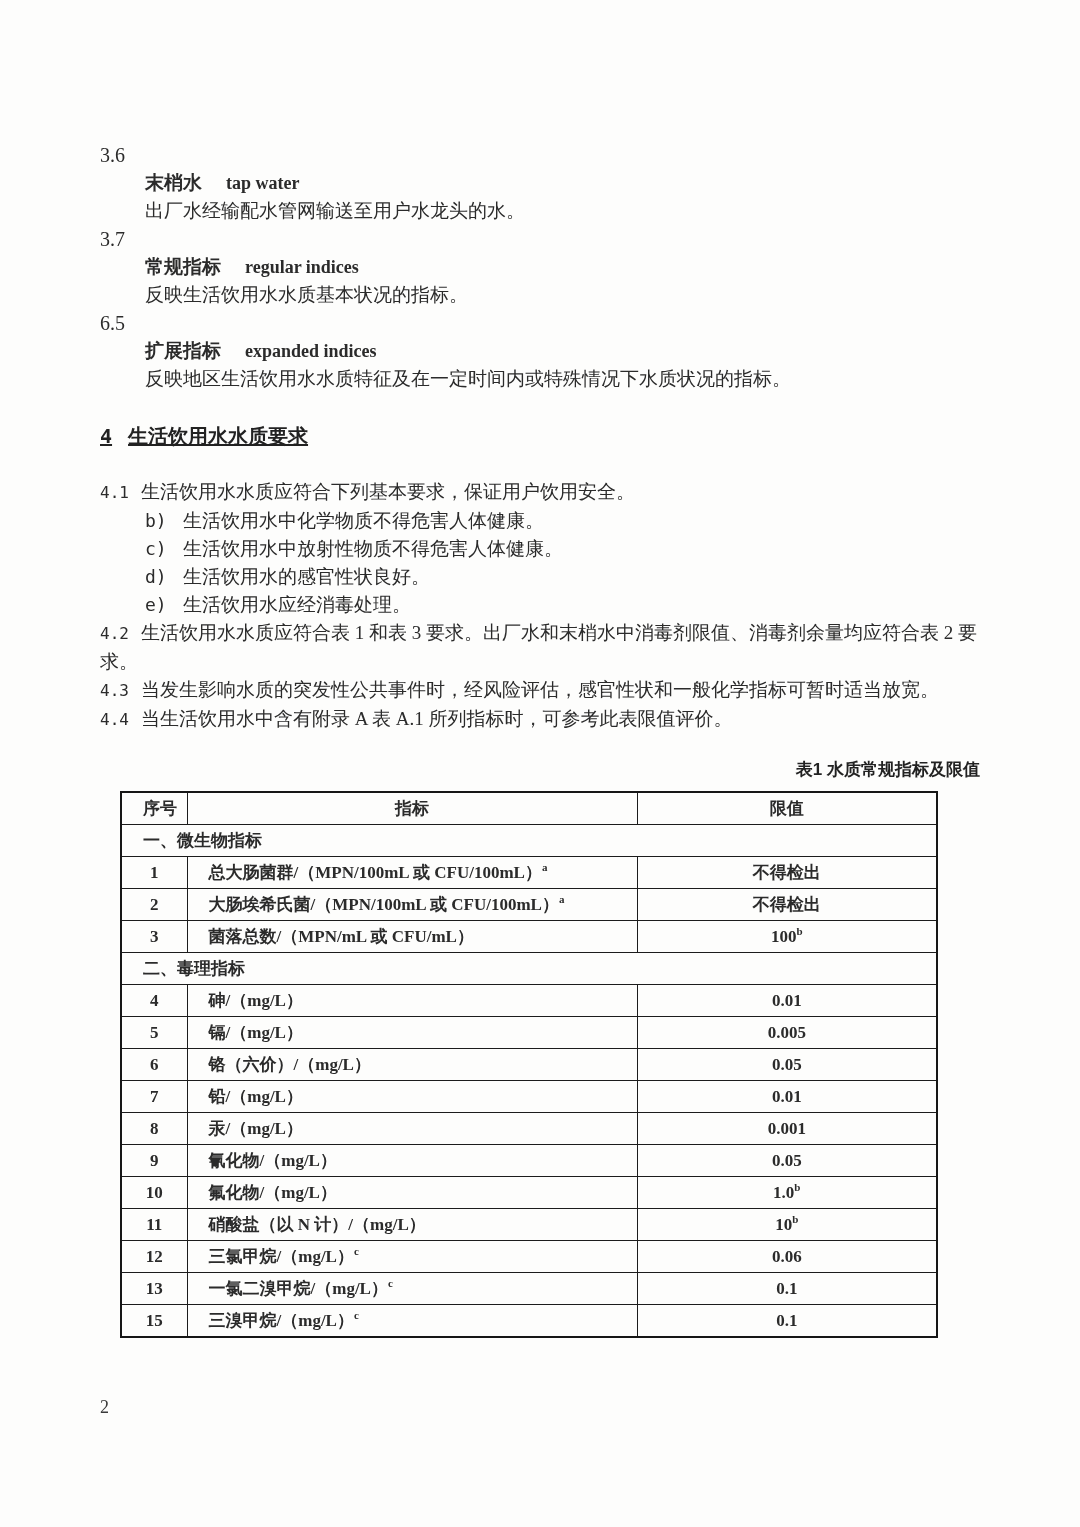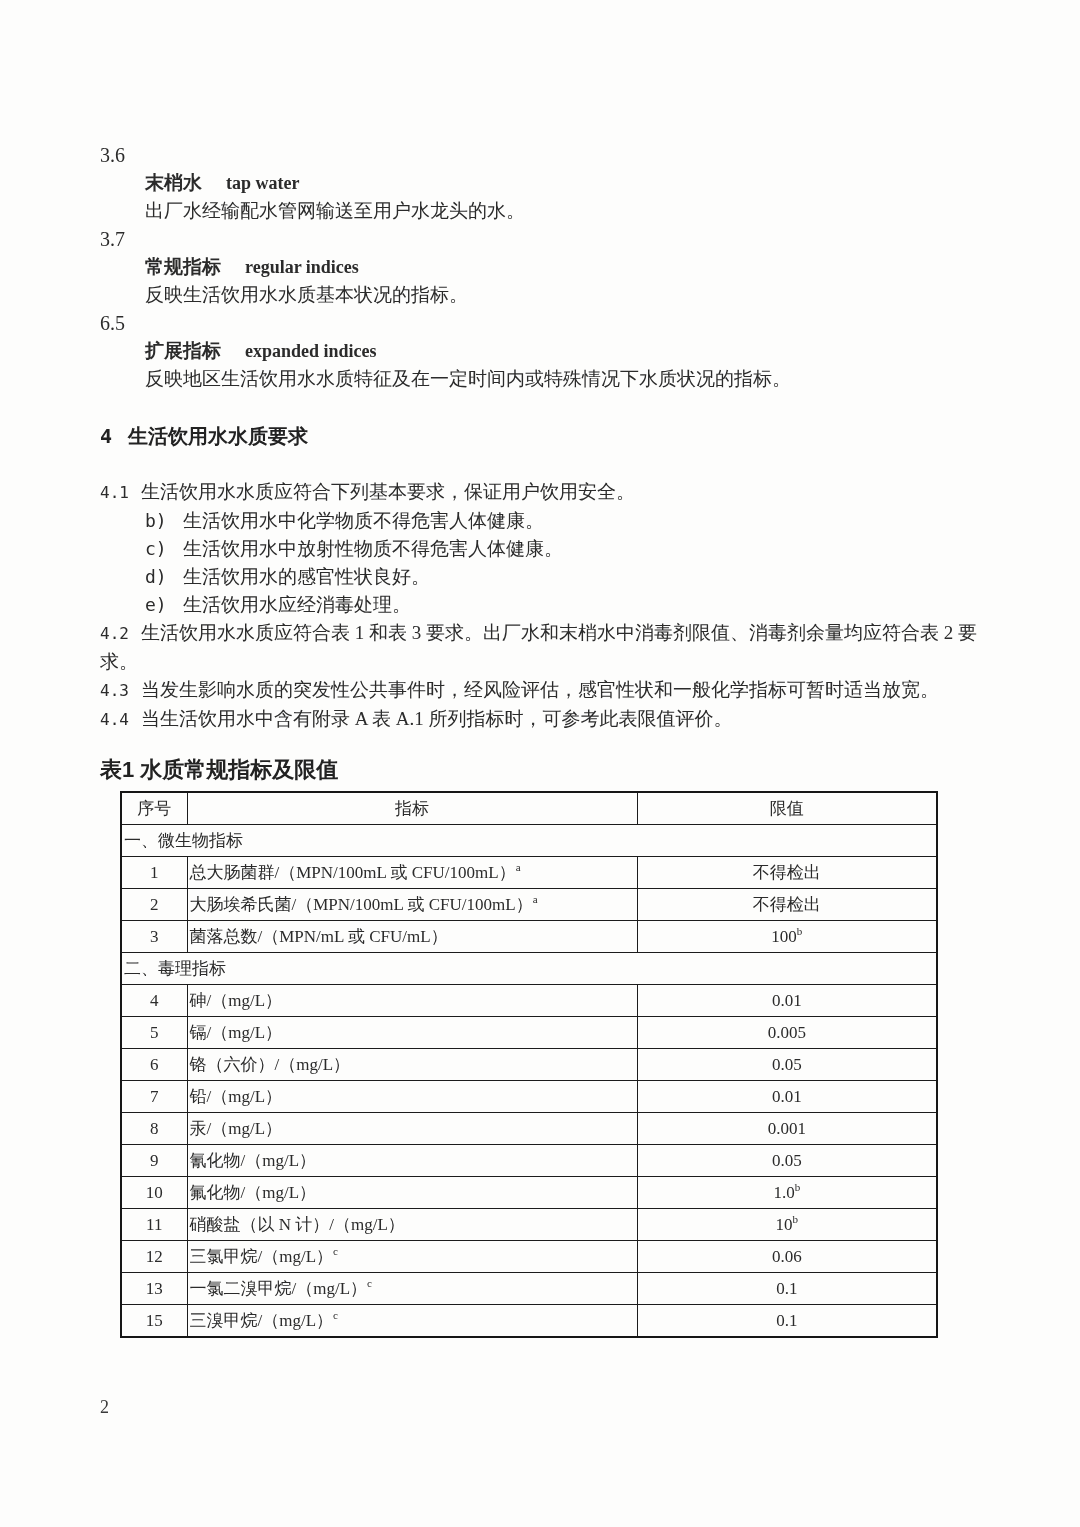--- a/index.html
+++ b/index.html
@@ -21,46 +21,46 @@
   }
   .def-num { font-family:Liberation Serif, serif; font-size:20px; }
   .def-term { padding-left:45px; }
   .term-zh { font-weight:bold; font-family:"Liberation Sans","DejaVu Sans",sans-serif; }
   .term-en { font-weight:bold; font-family:Liberation Serif, serif; font-size:18px; margin-left:24px; }
   .def-text { padding-left:45px; }
   .sec4-heading {
     font-weight:bold;
     font-family:"Liberation Sans","DejaVu Sans",sans-serif;
     font-size:20px; line-height:28px;
-    margin:29px 0 28px 0; color:#222;
+    margin:29px 0 28px 0; color:#222;text-decoration:underline;
   }
   .sec4-heading .num { font-family:"DejaVu Sans Mono","Liberation Mono",monospace; margin-right:16px; }
   .clause { margin:0; }
   .cnum { font-family:"DejaVu Sans Mono","Liberation Mono",monospace; font-size:16px; margin-right:12px; white-space:nowrap; }
   .abc-list { margin:0; }
   .abc-item { padding-left:45px; }
   .abc-label {
     font-family:"DejaVu Sans Mono","Liberation Mono",monospace;
     font-size:18px; display:inline-block; width:38px;
   }
   .tcap {
-    text-align:left; font-weight:bold;
+    text-align:right; font-weight:bold;
     font-family:"Liberation Sans","DejaVu Sans",sans-serif;
-    font-size:22px; margin:22px 0 7px 0; color:#222;
+    font-size:17px; margin:22px 0 7px 0; color:#222;
   }
   table.t1 {
     border-collapse:collapse; table-layout:fixed;
     margin-left:20px; width:816px;
     font-size:17px; color:#2b2b2b;
     border:2.5px solid #161616;
   }
   table.t1 th, table.t1 td {
     border:1.5px solid #1c1c1c;
-    height:29px; padding:1px 2px;
-    line-height:22px; font-weight:normal;
+    height:29px; padding:1px 21px;
+    line-height:22px; font-weight:bold;
     overflow:hidden; white-space:nowrap;margin-left:48px;
   }
   td.c, th.c { text-align:center; }
   td.ind { text-align:left; padding-left:14px; }
   td.sect { text-align:left; padding-left:10px; }
   sup { font-size:11px; line-height:0; }
   .page-num {
     position:absolute; left:100px; top:1393px;
     font-size:18px; color:#3a3a3a;
     font-family:"Liberation Serif","DejaVu Serif",serif;

